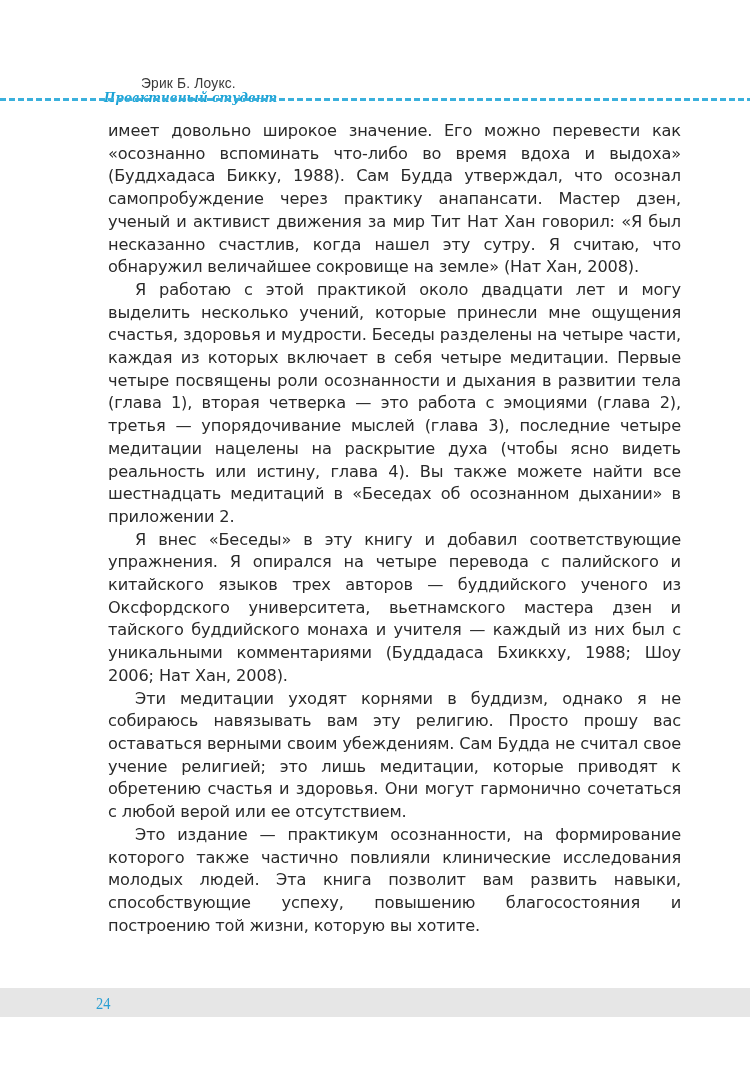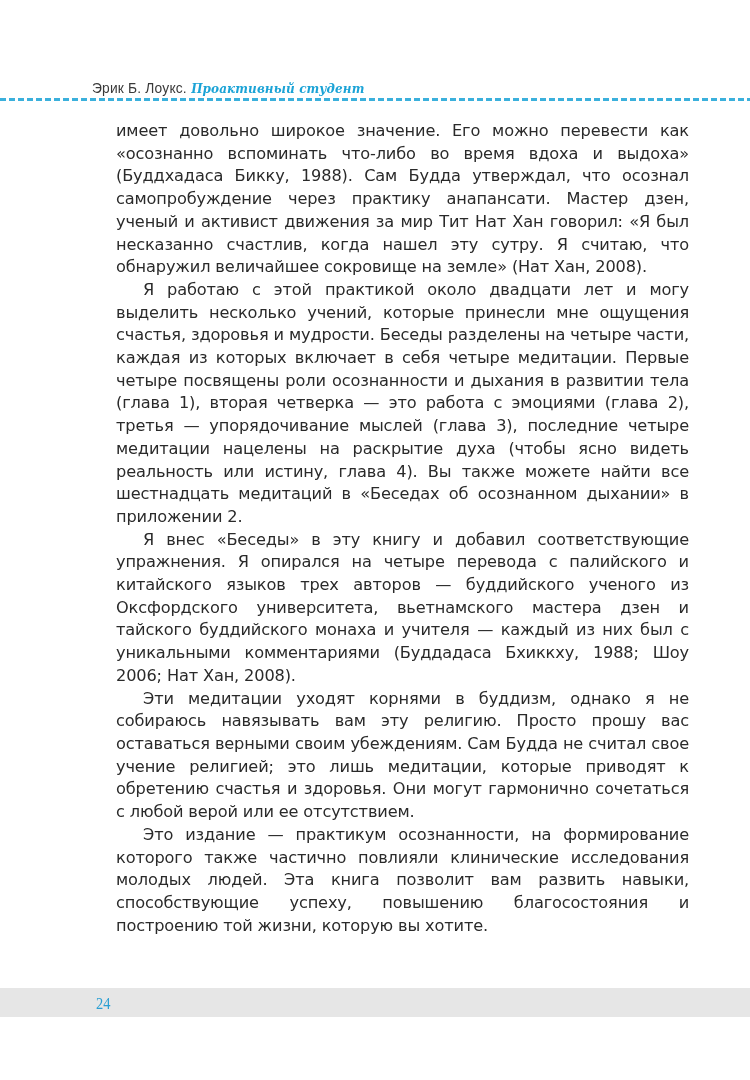--- a/index.html
+++ b/index.html
@@ -9,26 +9,27 @@
     }
     body {
       width: 750px;
       height: 1080px;
       position: relative;
       overflow: hidden;
       font-family: "DejaVu Sans", "Liberation Sans", sans-serif;
     }
     .running-head {
       position: absolute;
-      left: 92px;
+      left: 108px;
       top: 74px;
       height: 22px;
       display: flex;
-      align-items: flex-end;
+      align-items: center;
       white-space: nowrap;
+      flex-direction: column;
     }
     .running-head .author {
       font-family: "Liberation Sans", sans-serif;
       font-size: 15px;
       color: #3a3a3a;
       letter-spacing: 0.2px;
       transform: scaleX(0.92);
       transform-origin: left center;
       display: inline-block;
     }
@@ -44,21 +45,21 @@
     .dash-rule {
       position: absolute;
       left: 0;
       top: 98px;
       width: 750px;
       height: 3px;
       background-image: repeating-linear-gradient(to right, #3bb0dc 0px, #3bb0dc 6px, transparent 6px, transparent 9px);
     }
     .body-text {
       position: absolute;
-      left: 116px;
+      left: 108px;
       top: 120px;
       width: 573px;
       color: #2a2a2a;
       font-family: "DejaVu Sans", sans-serif;
       font-size: 16.2px;
       line-height: 22.7px;
       letter-spacing: -0.15px;
     }
     .body-text p {
       margin: 0;

